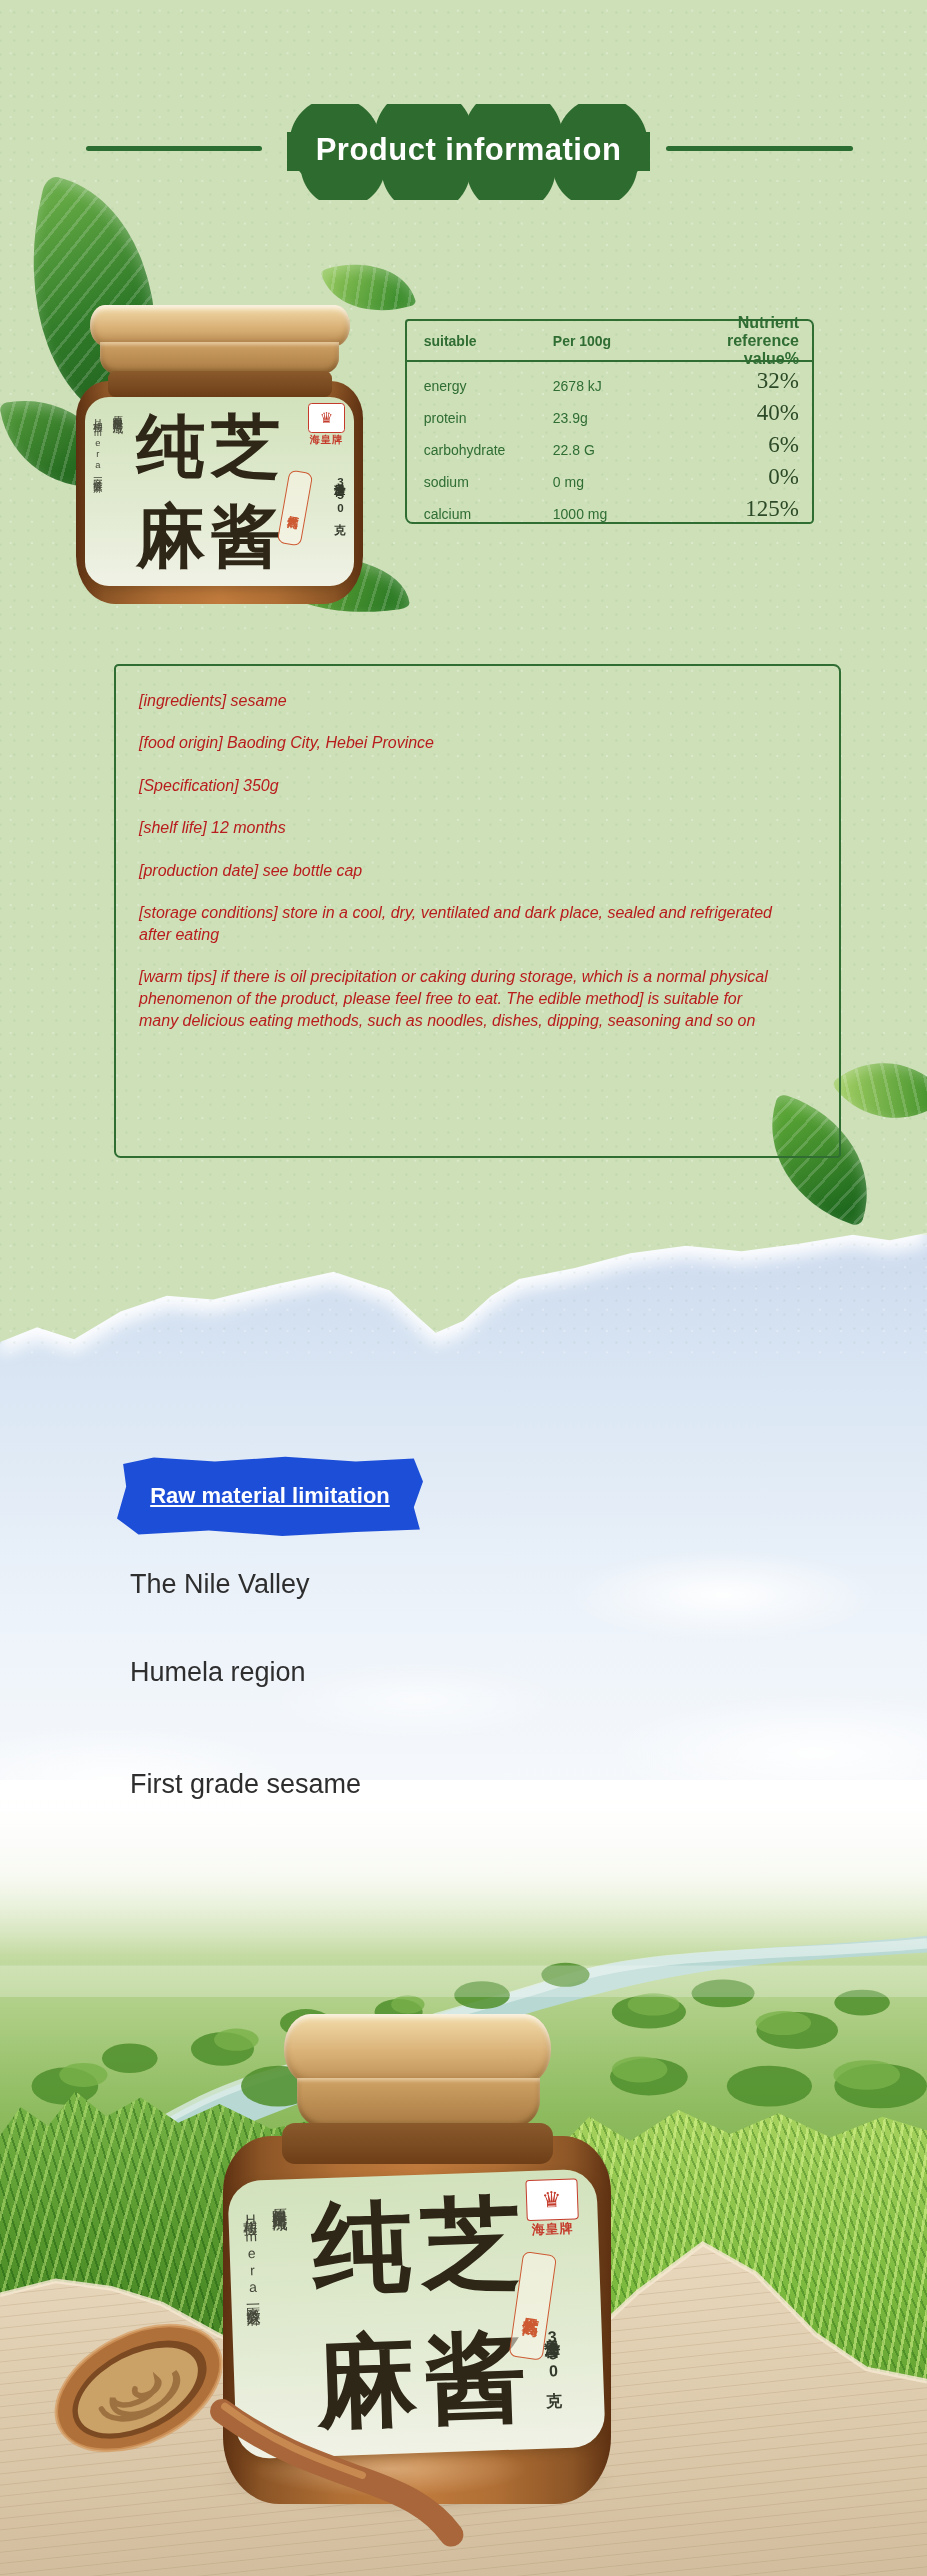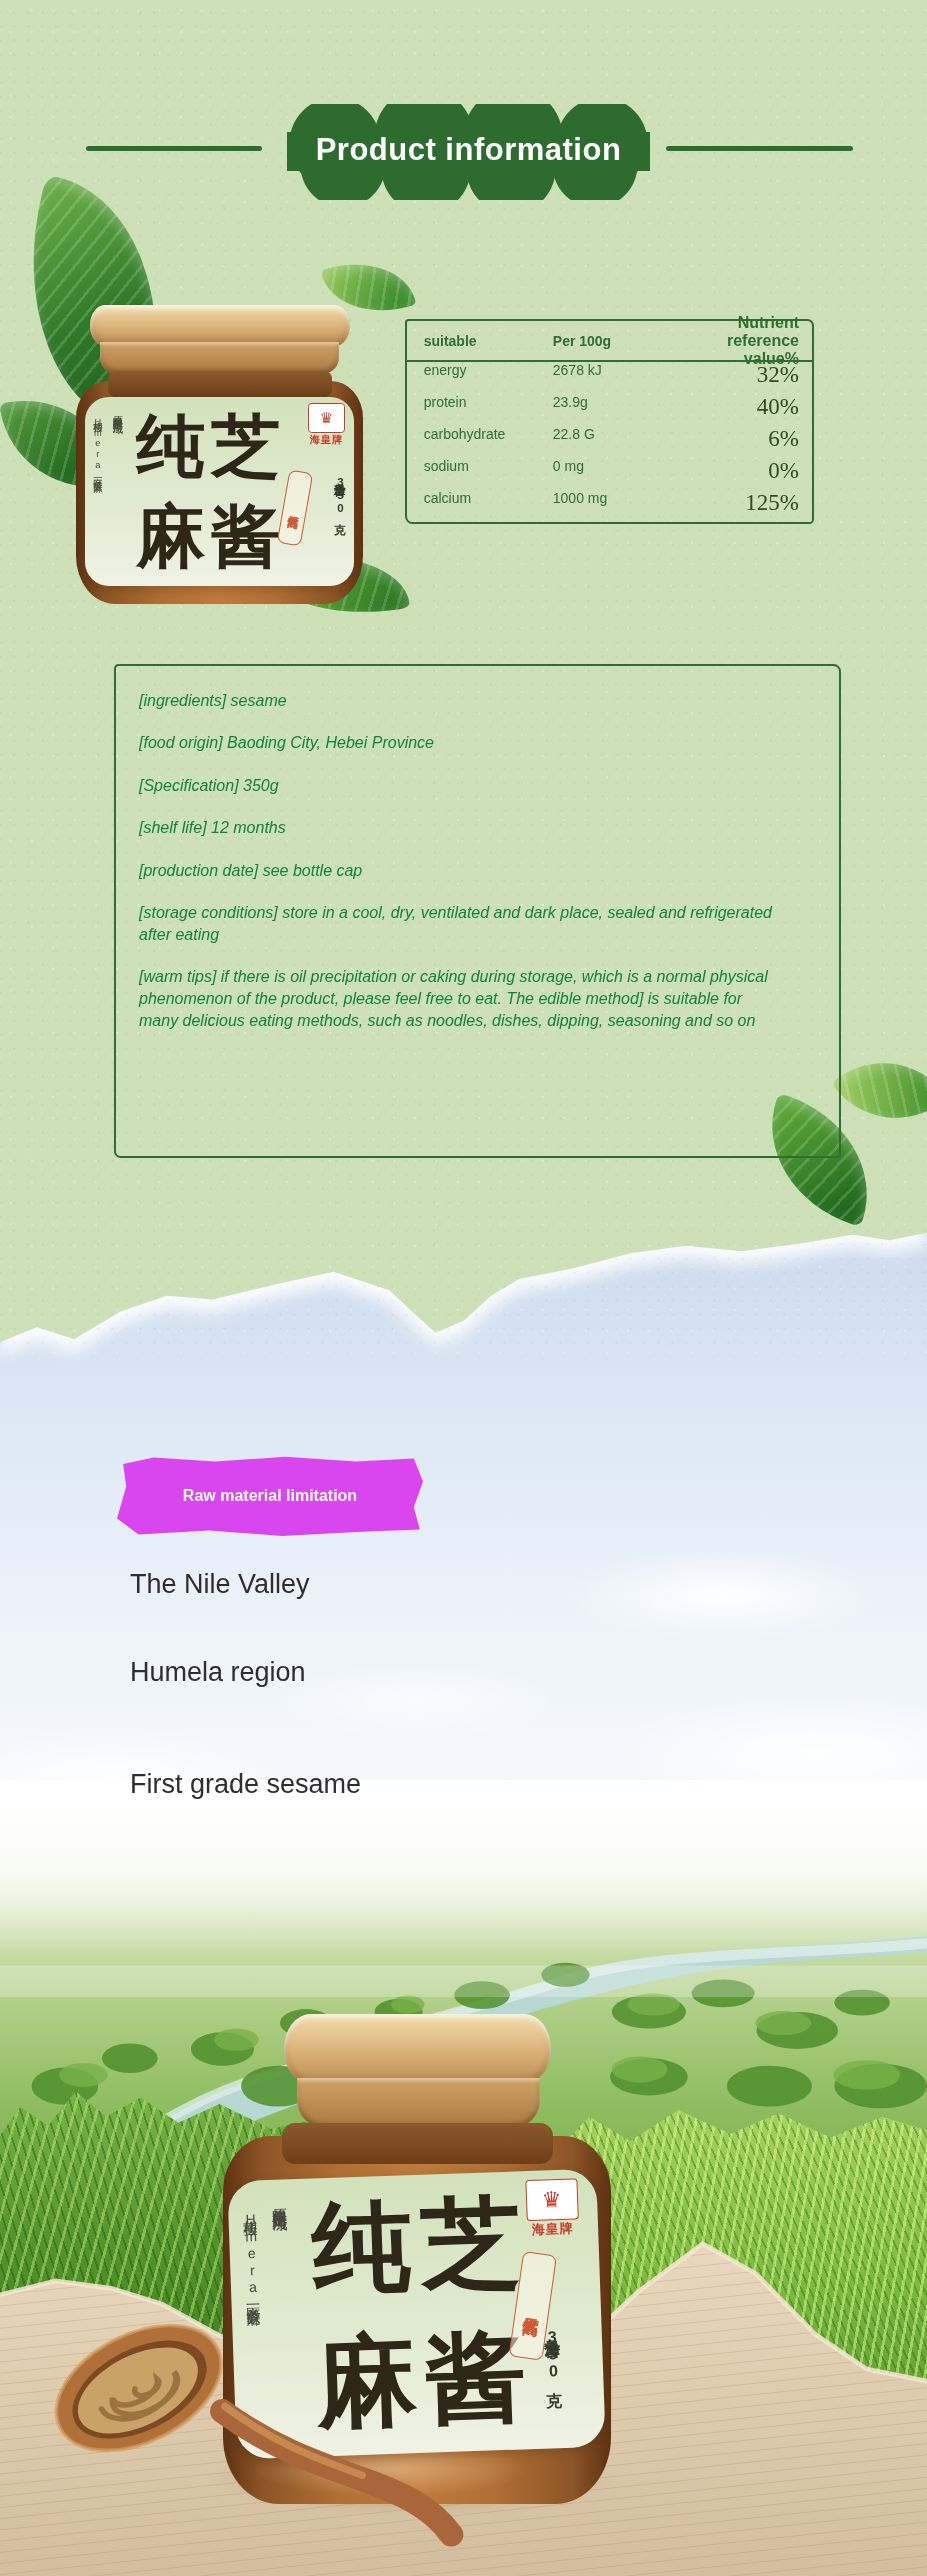--- a/index.html
+++ b/index.html
@@ -49,48 +49,48 @@
   .leaf-rb{left:760px;top:1109px;width:119px;height:102px;transform:rotate(18deg);z-index:3;
     background:linear-gradient(135deg,#58a335 15%,#1f6a1e 85%);}
 
   
   .nut-title{left:405px;top:273px;width:405px;text-align:center;color:#2f7033;
     font-size:25px;font-weight:600;z-index:5;}
   .nut-table{left:405px;top:319px;width:405px;z-index:5;border:2.8px solid #2f6d33;
     border-radius:3.7px 6.5px 4.6px 7.4px;color:#2f6d33;}
   .nut-table .hd{display:flex;align-items:center;height:39px;border-bottom:2.8px solid #2f6d33;
     font-size:14px;font-weight:600;}
-  .nut-table .row{display:flex;align-items:flex-start;height:32px;font-size:14px;}
+  .nut-table .row{display:flex;align-items:flex-end;height:32px;font-size:14px;}
   .c1{width:36%;padding-left:16.7px;box-sizing:border-box;}
   .c2{width:30%;}
   .c3{width:34%;text-align:right;padding-right:13px;box-sizing:border-box;}
   .hd .c3{font-size:16px;}
   .row .c3{font-family:"Liberation Serif",serif;font-size:23px;color:#2c4a27;}
 
   
   .info-box{left:114px;top:664px;width:727px;height:494px;z-index:5;box-sizing:border-box;
     border:2.8px solid #2f6d33;border-radius:4.6px 7.4px 3.7px 6.5px;padding:24px 56px 0 23px;
-    color:#15803d;font-size:16px;font-style:italic;line-height:22px;}
+    color:#b91c1c;font-size:16px;font-style:italic;line-height:22px;}
   .info-box p{margin:0 0 20.4px 0;}
 
   
   .sky{left:0;top:1187px;width:927px;height:658px;z-index:0;
     background:linear-gradient(180deg,#c9d7ec 0%,#dbe7f4 32%,#edf3fa 66%,#f8fafc 100%);}
   .sky::before{content:"";position:absolute;inset:0;
     background:
       radial-gradient(ellipse 223px 65px at 78% 62%,rgba(255,255,255,.95),transparent 70%),
       radial-gradient(ellipse 297px 83px at 88% 86%,rgba(255,255,255,.9),transparent 70%),
       radial-gradient(ellipse 260px 74px at 12% 90%,rgba(255,255,255,.85),transparent 70%),
       radial-gradient(ellipse 204px 56px at 45% 78%,rgba(255,255,255,.6),transparent 70%);}
   .torn{left:0;top:1205px;width:927px;height:176px;z-index:1;}
 
   
-  .rm-badge{left:117px;top:1456px;width:306px;height:80px;background:#d946ef;z-index:8;
-    display:flex;align-items:center;justify-content:center;color:#fff;font-size:16px;font-weight:bold;
-    clip-path:polygon(2% 10%,12% 2%,32% 7%,55% 1%,78% 7%,97% 3%,100% 32%,97% 64%,99% 92%,78% 95%,54% 100%,30% 93%,7% 98%,0 78%,3% 38%);}
+  .rm-badge{left:117px;top:1456px;width:306px;height:80px;background:#1d4ed8;z-index:8;
+    display:flex;align-items:center;justify-content:center;color:#fff;font-size:22px;font-weight:bold;
+    clip-path:polygon(2% 10%,12% 2%,32% 7%,55% 1%,78% 7%,97% 3%,100% 32%,97% 64%,99% 92%,78% 95%,54% 100%,30% 93%,7% 98%,0 78%,3% 38%);text-decoration:underline;}
   .rm-item{left:130px;z-index:8;font-size:27px;color:#2e2e2e;}
   .rm-i0{top:1569px;} .rm-i1{top:1657px;} .rm-i2{top:1745px;margin-top:24px;}
 
   
   .landscape{left:0;top:1780px;width:927px;height:538px;z-index:0;}
 
   
   .grass-left{left:0;top:2085px;width:343px;height:315px;z-index:2;
     background:
       repeating-linear-gradient(105deg,rgba(200,236,130,.45) 0 2.8px,transparent 2.8px 11px),

